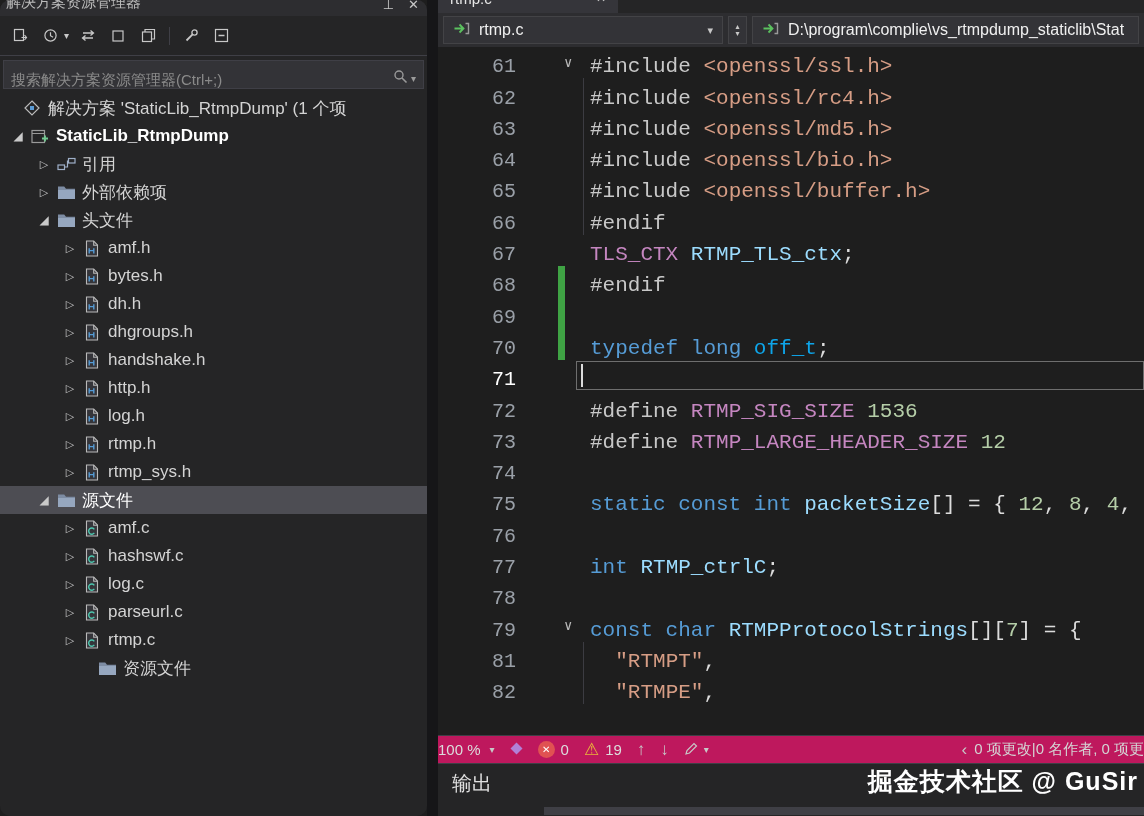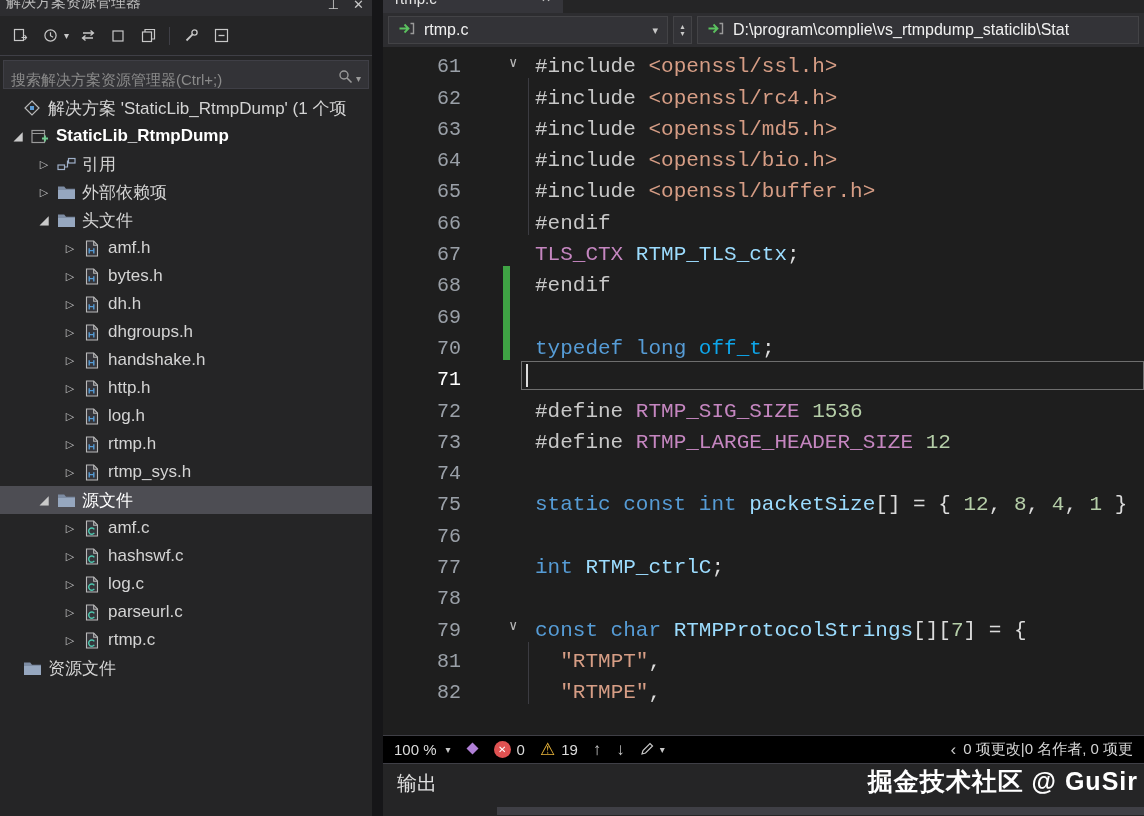--- a/index.html
+++ b/index.html
@@ -1,21 +1,21 @@
 <!DOCTYPE html>
 <html><head>
 <meta charset="utf-8">
 <style>
   * { margin:0; padding:0; box-sizing:border-box; }
   html,body { width:1144px; height:816px; overflow:hidden; background:#1e1e1e; }
   body { font-family:"Liberation Sans","DejaVu Sans",sans-serif; color:#d0d0d0; }
   .app { display:flex; width:1144px; height:816px; }
 
   
-  .sidebar { width:372px; flex:none; background:#252526; display:flex; flex-direction:column; overflow:hidden; }
+  .sidebar { width:427px; flex:none; background:#252526; display:flex; flex-direction:column; overflow:hidden;border-radius:10px; }
   .se-titlebar { height:16px; flex:none; position:relative; background:#2d2d30; overflow:hidden; }
   .se-title-clip { position:absolute; top:-7px; left:6px; white-space:nowrap; font-size:15px; color:#bcbcbc; }
   .win-btns { position:absolute; right:8px; top:-3px; display:flex; gap:14px; font-size:13px; color:#c8c8c8; }
   .se-toolbar { height:40px; flex:none; display:flex; align-items:center; gap:8px; padding:0 9px; border-bottom:1px solid #3f3f46; }
   .tb-icon { width:22px; height:22px; display:flex; align-items:center; justify-content:center; }
   .tb-caret { color:#c8c8c8; font-size:10px; margin-left:-5px; }
   .tb-sep { width:1px; height:18px; background:#3f3f46; margin:0 2px; }
   .se-search { margin:4px 3px 3px 3px; height:29px; flex:none; background:#333337; border:1px solid #3f3f46; display:flex; align-items:flex-end; padding:0 7px; }
   .se-search input { flex:1; min-width:0; background:transparent; border:none; outline:none; color:#8a8a8a; font-size:15px; font-family:inherit; }
   .se-search input::placeholder { color:#8a8a8a; }
@@ -53,21 +53,21 @@
   .cmargin { width:56px; flex:none; height:100%; position:relative; display:flex; align-items:center; }
   .changebar { position:absolute; left:24px; top:0; bottom:0; width:7px; background:#3fa344; }
   .fold { margin-left:30px; color:#b8b8b8; font-size:14px; }
   .guideline { position:absolute; left:145px; top:0; bottom:0; width:1px; background:#3c3c42; }
   .curbox { position:absolute; left:138px; right:0; top:1px; bottom:1px; border:1px solid #6e6e6e; }
   .caret-bar { position:absolute; left:143px; top:4px; bottom:4px; width:2px; background:#dcdcdc; }
   .codetext { white-space:pre; color:#dcdcdc; }
   .tk-pp{color:#c8c8c8} .tk-str{color:#d69d85} .tk-macro{color:#c586c0} .tk-kw{color:#569cd6}
   .tk-type{color:#0ea5e9} .tk-num{color:#b5cea8} .tk-ident{color:#9cdcfe} .tk-pl{color:#dcdcdc}
 
-  .statusbar { height:28px; flex:none; background:#000000; border-top:1px solid #3f3f46; display:flex; align-items:center; gap:15px; padding:0 11px; font-size:15px; color:#dcdcdc; }
+  .statusbar { height:28px; flex:none; background:#be185d; border-top:1px solid #3f3f46; display:flex; align-items:center; gap:15px; padding:0 0; font-size:15px; color:#dcdcdc; }
   .sb-zoom { display:flex; align-items:center; gap:9px; }
   .sb-caret { font-size:10px; color:#c8c8c8; }
   .sb-err, .sb-warn { display:flex; align-items:center; gap:6px; }
   .err-badge { width:17px; height:17px; border-radius:50%; background:#e05252; color:#fff; font-size:10px; display:flex; align-items:center; justify-content:center; }
   .warn-glyph { color:#e8b43a; font-size:17px; line-height:1; }
   .sb-arrow { color:#c8c8c8; font-size:17px; }
   .sb-brush { display:flex; align-items:center; gap:5px; }
   .sb-right { margin-left:auto; display:flex; align-items:center; gap:7px; white-space:nowrap; overflow:hidden; color:#d4d4d4; }
   .angle { font-size:17px; color:#c8c8c8; }
 
@@ -354,21 +354,21 @@
           <span class="arrow">▷</span>
           <span class="ticon">
             <svg width="14" height="17" viewBox="0 0 14 17">
               <path d="M1.5 1 h7.2 L12.5 5 v11 H1.5z" fill="#35353a" stroke="#b9b9b9" stroke-width="1.1"></path>
               <path d="M8.7 1 v4.2 h3.8" fill="none" stroke="#b9b9b9" stroke-width="1.1"></path>
               <path d="M9.3 9.3 a3.1 3.1 0 1 0 0 3.6" stroke="#4ec9b0" stroke-width="1.4" fill="none"></path>
             </svg>
           </span>
           <span class="tlabel">rtmp.c</span>
         </div>
-        <div class="tree-row" style="">
+        <div class="tree-row" style="padding-left: 34px; margin-left: 41px;">
           <span class="arrow"></span>
           <span class="ticon">
             <svg width="19" height="15" viewBox="0 0 19 15">
               <path d="M1 1.5 h6.2 l1.8 2.3 H18 V14 H1z" fill="#7d8ca3"></path>
               <path d="M1 5 H18 V14 H1z" fill="#96a7bf"></path>
             </svg>
           </span>
           <span class="tlabel">资源文件</span>
         </div>
       </div>

